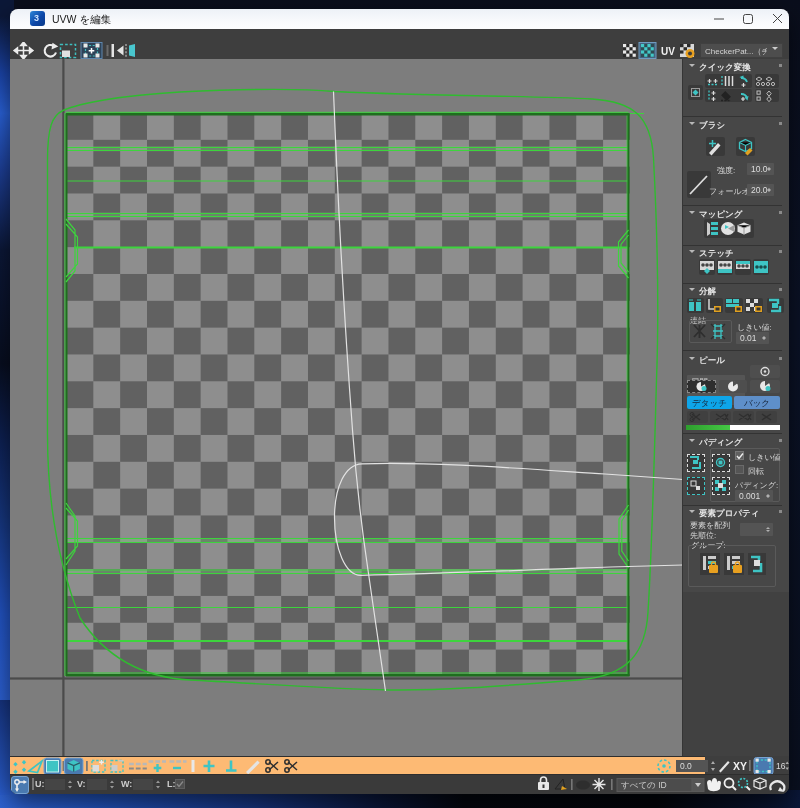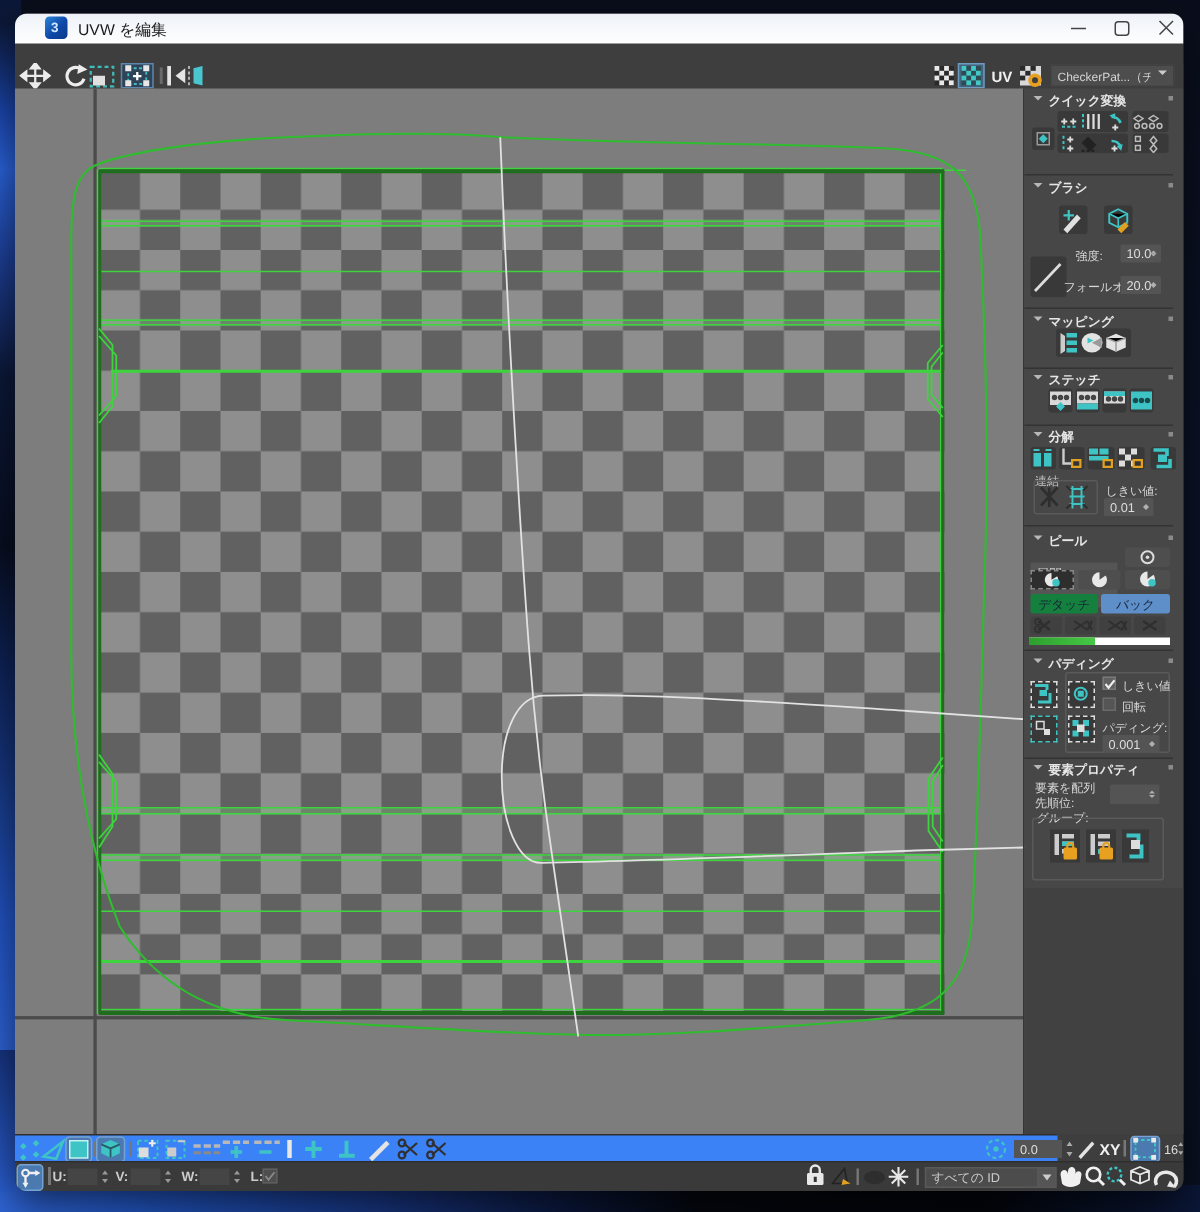--- a/index.html
+++ b/index.html
@@ -10,21 +10,21 @@
   overflow:hidden;background:#3e3e3e;box-shadow:0 8px 24px rgba(0,0,0,.55);}
 #titlebar{position:absolute;left:0;top:0;width:779px;height:20px;background:linear-gradient(180deg,#edf1f7,#fafbfd 70%,#fdfdfe);}
 #menubar{position:absolute;left:0;top:20px;width:779px;height:13px;background:#f7f8f9;
   font-size:10px;color:#111;}
 #menubar span{position:absolute;top:1px;}
 #toptool{position:absolute;left:0;top:33px;width:779px;height:17px;background:#3e3e3e;}
 #mainrow{position:absolute;left:0;top:50px;width:779px;height:697px;}
 #canvas{position:absolute;left:0;top:0;width:673px;height:697px;background:#7d7d7d;}
 #panel{position:absolute;left:673px;top:0;width:106px;height:697px;background:#474747;
   color:#d8d8d8;font-size:8px;}
-#brow1{position:absolute;left:0;top:747px;width:695px;height:18px;background:#3b82f6;border-top:1px solid #2e2e2e;}
+#brow1{position:absolute;left:0;top:747px;width:695px;height:18px;background:#fdba74;border-top:1px solid #2e2e2e;}
 #brow2{position:absolute;left:0;top:765px;width:779px;height:20px;background:#3a3a3a;border-top:1px solid #2e2e2e;}
 .hdr{position:absolute;left:6px;font-weight:bold;font-size:8.5px;color:#e6e6e6;white-space:nowrap;width:93px;}
 .hdr:after{content:"";position:absolute;right:0;top:2px;width:3px;height:3px;background:#8a8a8a;}
 .ib{position:absolute;background:#393939;border-radius:2px;}
 .sep{position:absolute;background:#333;height:1px;left:0;width:99px;}
 .spin{position:absolute;background:#545454;color:#ddd;font-size:8.5px;text-align:left;
   padding:1px 0 0 4px;border-radius:1px;}
 .spin:before{content:"";position:absolute;right:3px;top:2px;border:2.6px solid transparent;border-bottom-color:#b0b0b0;}
 .spin:after{content:"";position:absolute;right:3px;bottom:2px;border:2.6px solid transparent;border-top-color:#b0b0b0;}
 </style>
@@ -331,21 +331,21 @@
           </svg></div>
    <div class="abs" style="left:36px;top:321px;width:28px;height:13px;background:#4e4e4e;border-radius:2px"><svg width="28" height="13">
             <circle cx="14" cy="6.5" r="5" fill="#e8e8e8"></circle>
             <path d="M14,6.5 l5,-3.5 a6,6 0 0 0 -5,-2z" fill="#4e4e4e"></path>
           </svg></div>
    <div class="abs" style="left:67px;top:321px;width:30px;height:13px;background:#4e4e4e;border-radius:2px"><svg width="30" height="13">
             <circle cx="15" cy="6" r="5" fill="#e8e8e8"></circle>
             <path d="M15,6 l5,-3.5 a6,6 0 0 0 -5,-2z" fill="#4e4e4e"></path>
             <circle cx="18" cy="8.5" r="2.5" fill="#3ec4c4"></circle>
           </svg></div>
-   <div class="abs" style="left:4px;top:337px;width:45px;height:13px;background:#15803d;border-radius:2px;color:#16253c;font-size:8.5px;text-align:center;padding-top:2px"><span class="jp">デタッチ</span></div>
+   <div class="abs" style="left:4px;top:337px;width:45px;height:13px;background:#0ea5e9;border-radius:2px;color:#16253c;font-size:8.5px;text-align:center;padding-top:2px"><span class="jp">デタッチ</span></div>
    <div class="abs" style="left:51px;top:337px;width:46px;height:13px;background:#5e8fc9;border-radius:2px;color:#16253c;font-size:8.5px;text-align:center;padding-top:2px"><span class="jp">バック</span></div>
    <div class="abs" style="left:4px;top:352px;width:21px;height:12px;background:#404040;border-radius:2px"><svg width="21" height="12">
             <path d="M5,9 l8,-6 M5,3 l8,6" stroke="#2f2f2f" stroke-width="1.5"></path>
             <circle cx="5" cy="3.5" r="2" fill="none" stroke="#2f2f2f"></circle>
             <circle cx="5" cy="8.5" r="2" fill="none" stroke="#2f2f2f"></circle>
           </svg></div>
    <div class="abs" style="left:27px;top:352px;width:21px;height:12px;background:#404040;border-radius:2px"><svg width="21" height="12">
             <path d="M6,9 l9,-6 M6,3 l9,6 M15,3 l3,6 M18,3 l-3,6" stroke="#2f2f2f" stroke-width="1.4"></path>
           </svg></div>
    <div class="abs" style="left:50px;top:352px;width:21px;height:12px;background:#404040;border-radius:2px"><svg width="21" height="12">

